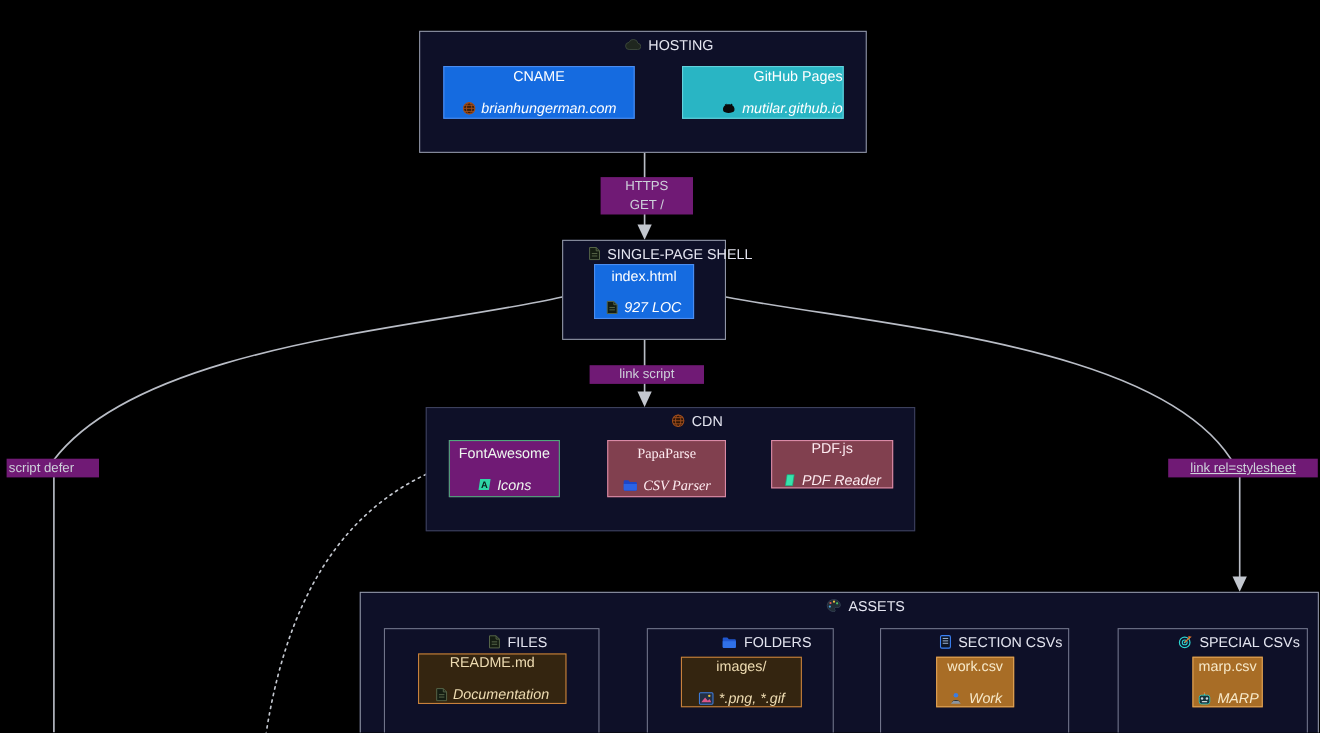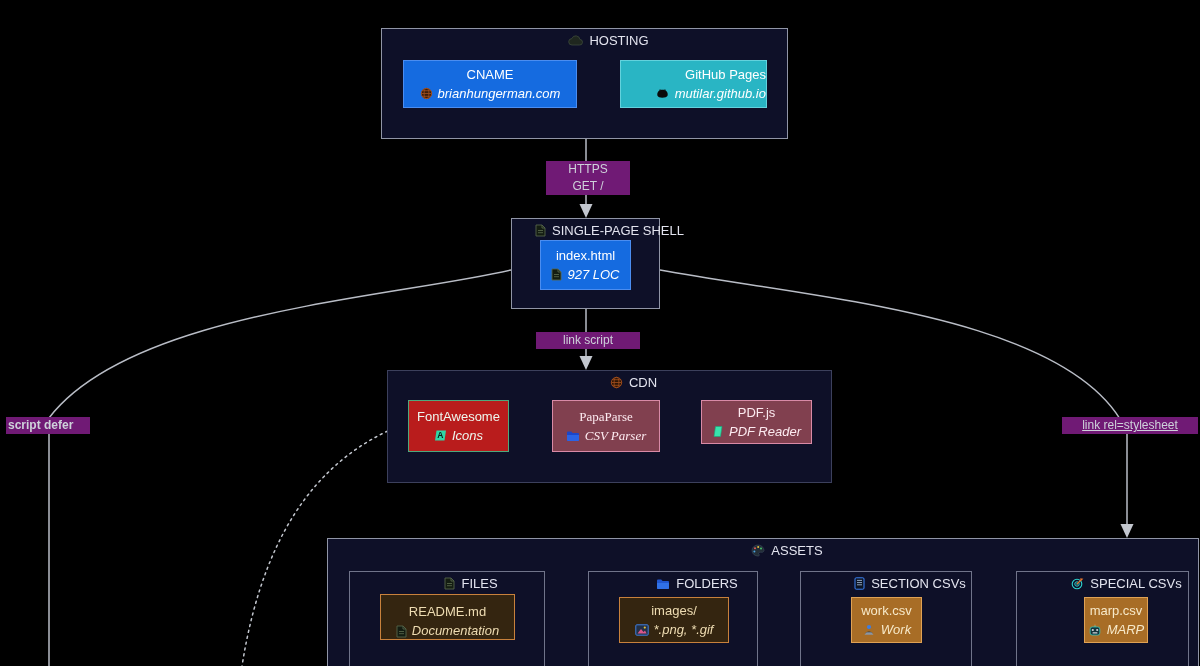--- a/index.html
+++ b/index.html
@@ -10,28 +10,28 @@
   svg.edge-layer{position:absolute;left:0;top:0;z-index:1;}
   .group{position:absolute;background:#0e1028;border:1px solid #9095a6;box-sizing:border-box;z-index:2;}
   .group.faint{border-color:#3c405c;}
   .group.sub{border-color:#70748a;background:#0e1028;}
   .group-title{
     position:absolute;top:4px;left:0;right:0;display:flex;justify-content:center;
     align-items:center;gap:6px;color:#e3e4ef;font-size:13px;white-space:nowrap;padding-left:48px;
   }
   .node{
     position:absolute;box-sizing:border-box;display:flex;flex-direction:column;
-    align-items:center;justify-content:center;gap:3px;font-size:13px;z-index:3;
+    align-items:center;justify-content:center;gap:13px;font-size:13px;z-index:3;
     white-space:nowrap;cursor:default;
   }
   .node .t{line-height:16px;}
   .node .s{display:flex;align-items:center;gap:5px;font-style:italic;line-height:16px;}
   .node.blue{background:#156be0;border:1.5px solid #4b8df0;color:#fff;}
   .node.teal{background:#29b5c4;border:1.5px solid #62d2dd;color:#fff;align-items:flex-end;}
-  .node.green{background:#b91c1c;border:1.5px solid #4fa87c;color:#eef7ef;}
+  .node.green{background:#701a75;border:1.5px solid #4fa87c;color:#eef7ef;}
   .node.maroon{background:#81404f;border:1.5px solid #d98aa6;color:#fdeaf0;}
   .node.browndark{background:#342510;border:1.5px solid #c8813c;color:#eedcb2;}
   .node.brownlight{background:#a86d26;border:1.5px solid #e0a254;color:#f7e9c9;}
   .edge-label{
     position:absolute;background:#701a75;color:#ced1da;font-size:12px;line-height:17px;
     text-align:center;z-index:4;padding:0 2px;white-space:nowrap;
   }
   .ic{display:inline-flex;align-items:center;flex:none;}
 </style>
 </head>
@@ -304,15 +304,15 @@
   </div>
 </div>
 
 <div class="edge-label" style="left:546px;top:161px;width:80px;">
   <div>HTTPS</div>
   <div>GET /</div>
 </div>
 
 <div class="edge-label" style="left:536px;top:332px;width:100px;">link script</div>
 
-<div class="edge-label" style="left:6px;top:417px;width:80px;text-align:left;font-weight:bold;">script defer</div>
+<div class="edge-label" style="left:6px;top:417px;width:80px;text-align:left;">script defer</div>
 
 <div class="edge-label" style="left:1062px;top:417px;width:132px;text-decoration:underline;">link rel=stylesheet</div>
 
 </body></html>

